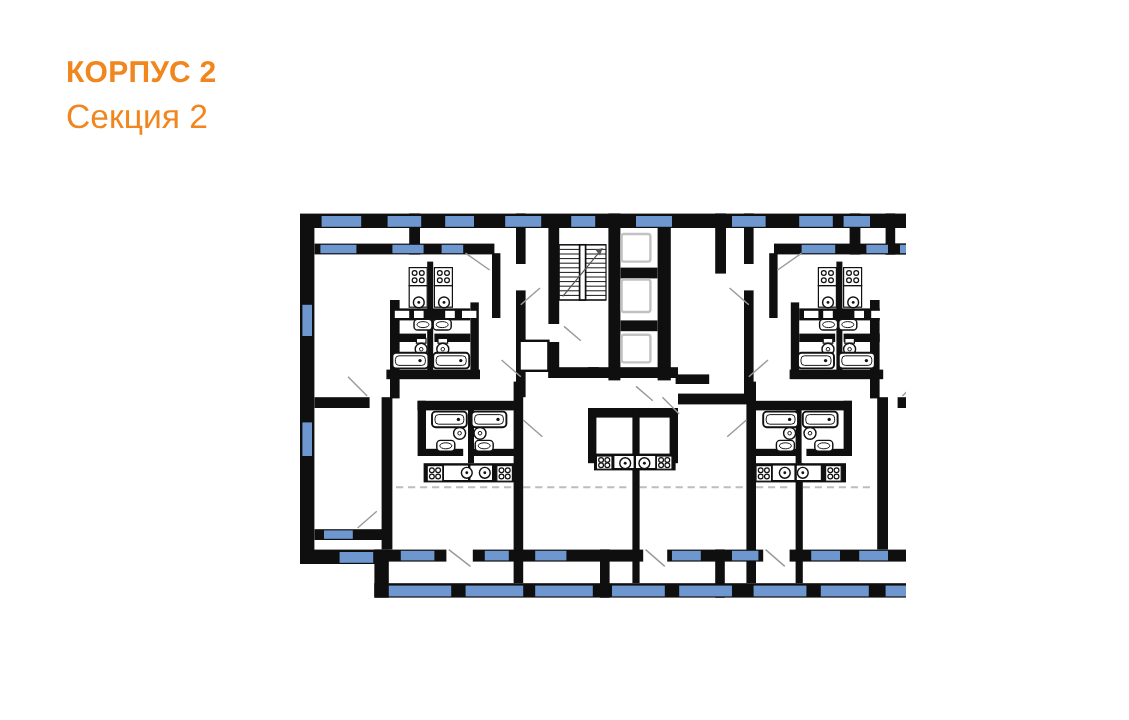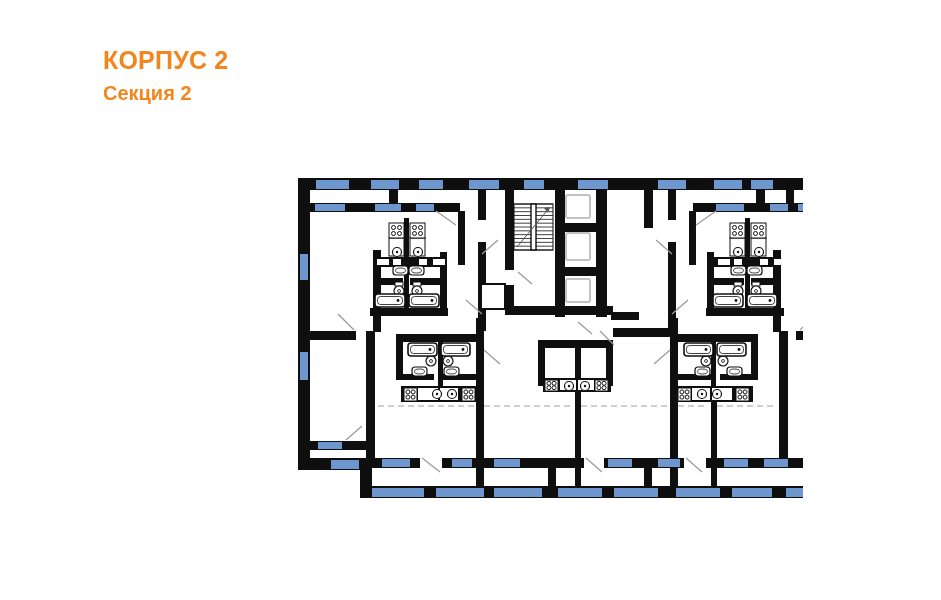--- a/index.html
+++ b/index.html
@@ -1,20 +1,20 @@
 <!DOCTYPE html>
 <html><head>
 <meta charset="utf-8">
 <style>
   html,body{margin:0;padding:0;background:#fff;}
   .page{position:relative;width:755px;height:600px;background:#ffffff;overflow:hidden;
-        font-family:"Liberation Sans",sans-serif;margin-left:48px;}
+        font-family:"Liberation Sans",sans-serif;}
   .hdr{position:absolute;left:55px;top:46px;}
   .hdr-building{font-size:25px;font-weight:bold;letter-spacing:.2px;}
-  .hdr-section{font-size:20px;font-weight:bold;margin-top:7px;}
+  .hdr-section{font-size:28px;font-weight:normal;margin-top:7px;}
   .hdr-plan{font-size:18px;font-weight:bold;color:#141414;margin-top:5px;}
   svg.plan{position:absolute;left:0;top:0;}
 </style>
 </head>
 <body>
 
 <div class="page">
   <div class="hdr">
     <div class="hdr-building" style="color: rgb(240, 134, 29);">КОРПУС 2</div>
     <div class="hdr-section" style="color: rgb(240, 134, 29);">Секция 2</div>

